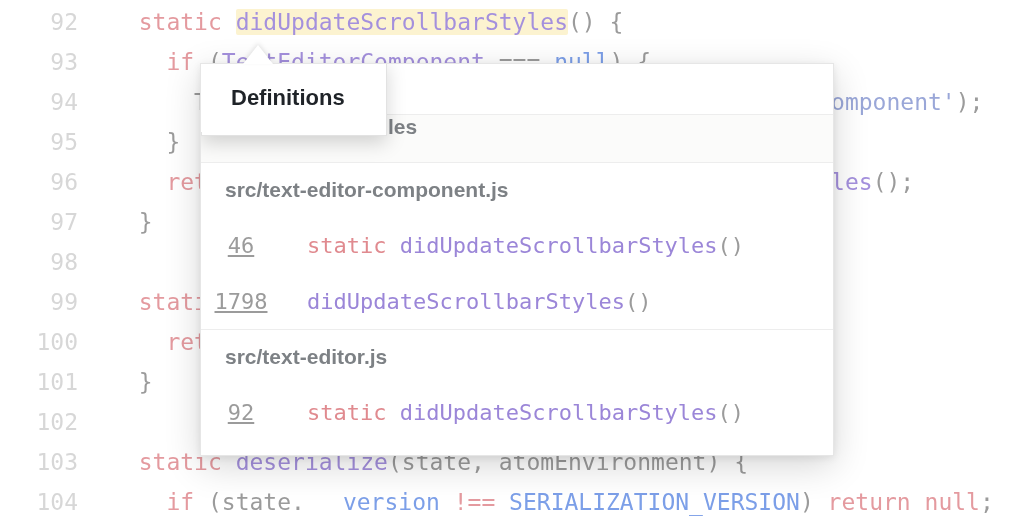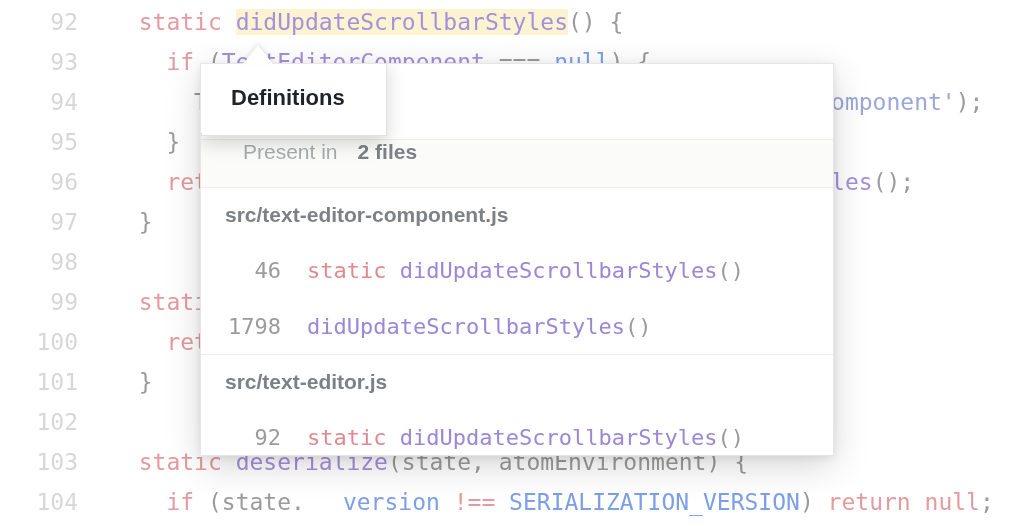--- a/index.html
+++ b/index.html
@@ -81,21 +81,21 @@
     border-left: 15px solid transparent;
     border-right: 15px solid transparent;
     border-bottom: 19px solid #ffffff;
     filter: drop-shadow(0 -2px 2px rgba(0,0,0,.10));
     z-index: 21;
   }
 
   
   #tabbar {
     position: relative;
-    height: 76px;
+    height: 51px;
     background: #ffffff;
     border-bottom: 1px solid #ededed;
     display: flex;
     align-items: flex-start;
   }
   .tab {
     position: relative;
     height: 68px;
     display: flex;
     align-items: center;
@@ -165,23 +165,24 @@
   .result-row {
     height: 56px;
     display: flex;
     align-items: center;
     font-family: "DejaVu Sans Mono", monospace;
     font-size: 22px;
     cursor: pointer;
   }
   .result-lineno {
     flex: 0 0 80px;
-    text-align: right;
+    text-align: center;
     padding-right: 0px;
     color: #9b9b9b;
+    text-decoration: underline;
   }
   .result-code {
     padding-left: 26px;
     color: #9b9b9b;
     white-space: pre;
   }
   .r-kw { color: #e08a8f; }
   .r-fn { color: #9b86d8; }
   .r-pun{ color: #9b9b9b; }
 </style>

